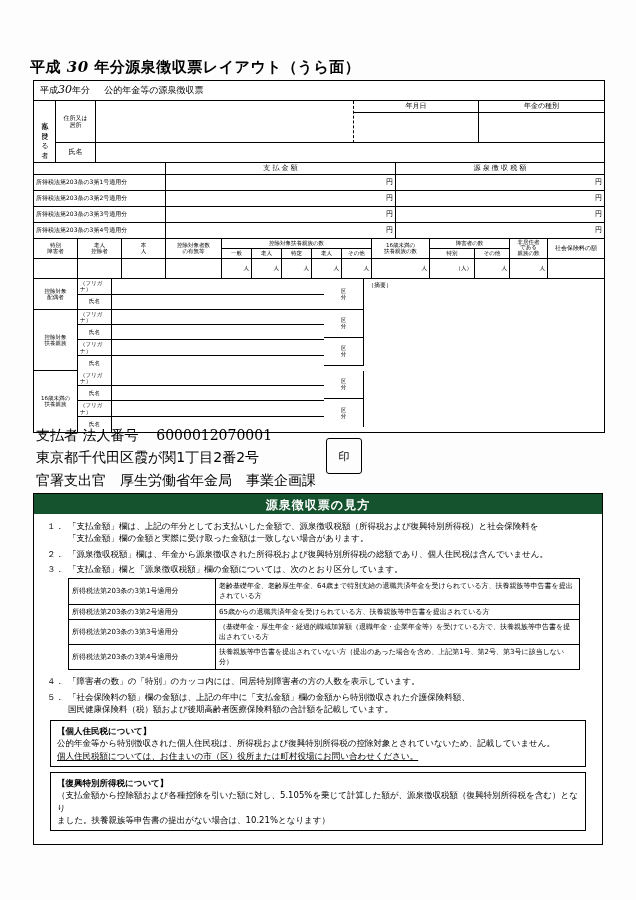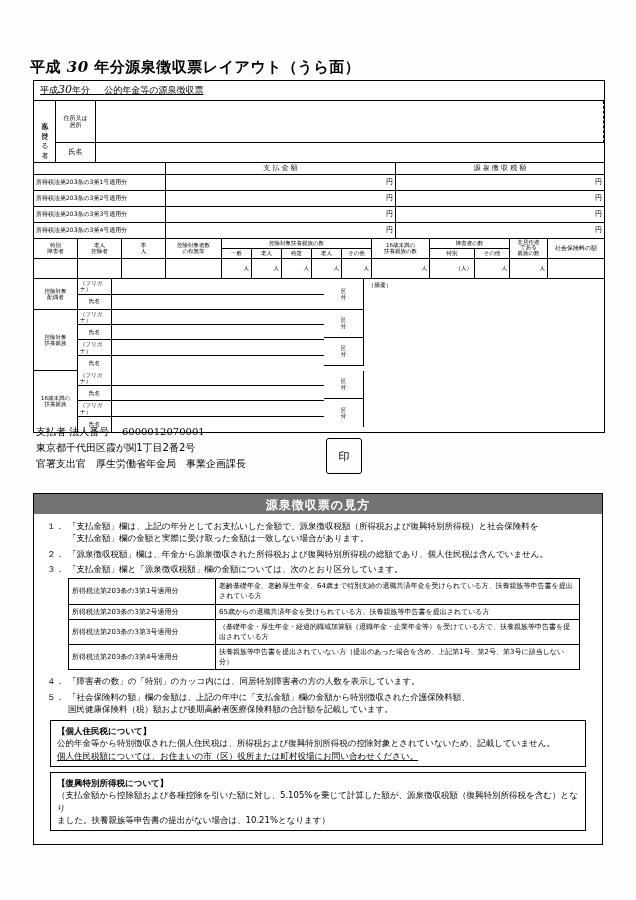--- a/index.html
+++ b/index.html
@@ -64,36 +64,35 @@
     text-orientation: upright;
     letter-spacing: 1px;
   }
   .dash {
     border-right: 1px dashed #000;
   }
   .formtop {
     border-bottom: 1px solid #000;
     padding: 3px 6px;
     font-size: 9px;
-    text-decoration: underline;
   }
   .formtop .hw {
     font-family: "DejaVu Serif", "Liberation Serif", serif;
     font-style: italic;
     font-size: 11px;
   }
   .tiny { font-size: 6px; }
   .tiny2 { font-size: 5.5px; }
 
   
   .secbar {
     position: absolute;
     left: 33px;
     width: 570px;
-    background: #737373;
+    background: #14532d;
     color: #fff;
     text-align: center;
     font-weight: bold;
     font-size: 12px;
     padding: 3px 0;
     letter-spacing: 1px;
     border: 1px solid #000;
     box-sizing: border-box;
   }
 
@@ -160,21 +159,21 @@
   .stamp {
     width: 34px; height: 34px;
     border: 1px solid #000;
     border-radius: 3px;
     display: flex;
     align-items: center;
     justify-content: center;
     font-size: 11px;
   }
   .payer {
-    font-size: 10px;
+    font-size: 14px;
     line-height: 1.6;
   }
   .payer .hw {
     font-family: "DejaVu Serif", "Liberation Serif", serif;
   }
   .yen { font-size: 7px; }
 </style>
 </head>
 <body>
 
@@ -193,20 +192,30 @@
       &nbsp;&nbsp;&nbsp;
       <span>公的年金等の源泉徴収票</span>
     </div>
 
     <div class="row">
       <div class="cell vert" style="width:22px;min-height:62px;">支払を受ける者</div>
       <div style="flex:1;">
         <div class="row">
           <div class="cell" style="width:40px;min-height:42px;font-size:6px;line-height:1.2;">住所又は<br>居所</div>
           <div class="cell dash" style="flex:1;min-height:42px;"></div>
+          <div style="width:250px;">
+            <div class="row">
+              <div class="cell" style="width:125px;min-height:12px;">年月日</div>
+              <div class="cell last" style="width:125px;min-height:12px;">年金の種別</div>
+            </div>
+            <div class="row">
+              <div class="cell" style="width:125px;min-height:30px;"></div>
+              <div class="cell last" style="width:125px;min-height:30px;"></div>
+            </div>
+          </div>
         </div>
         <div class="row">
           <div class="cell" style="width:40px;min-height:20px;">氏名</div>
           <div class="cell last dash" style="flex:1;min-height:20px;"></div>
         </div>
       </div>
     </div>
 
     <div class="row">
       <div class="cell" style="width:132px;min-height:12px;"></div>

